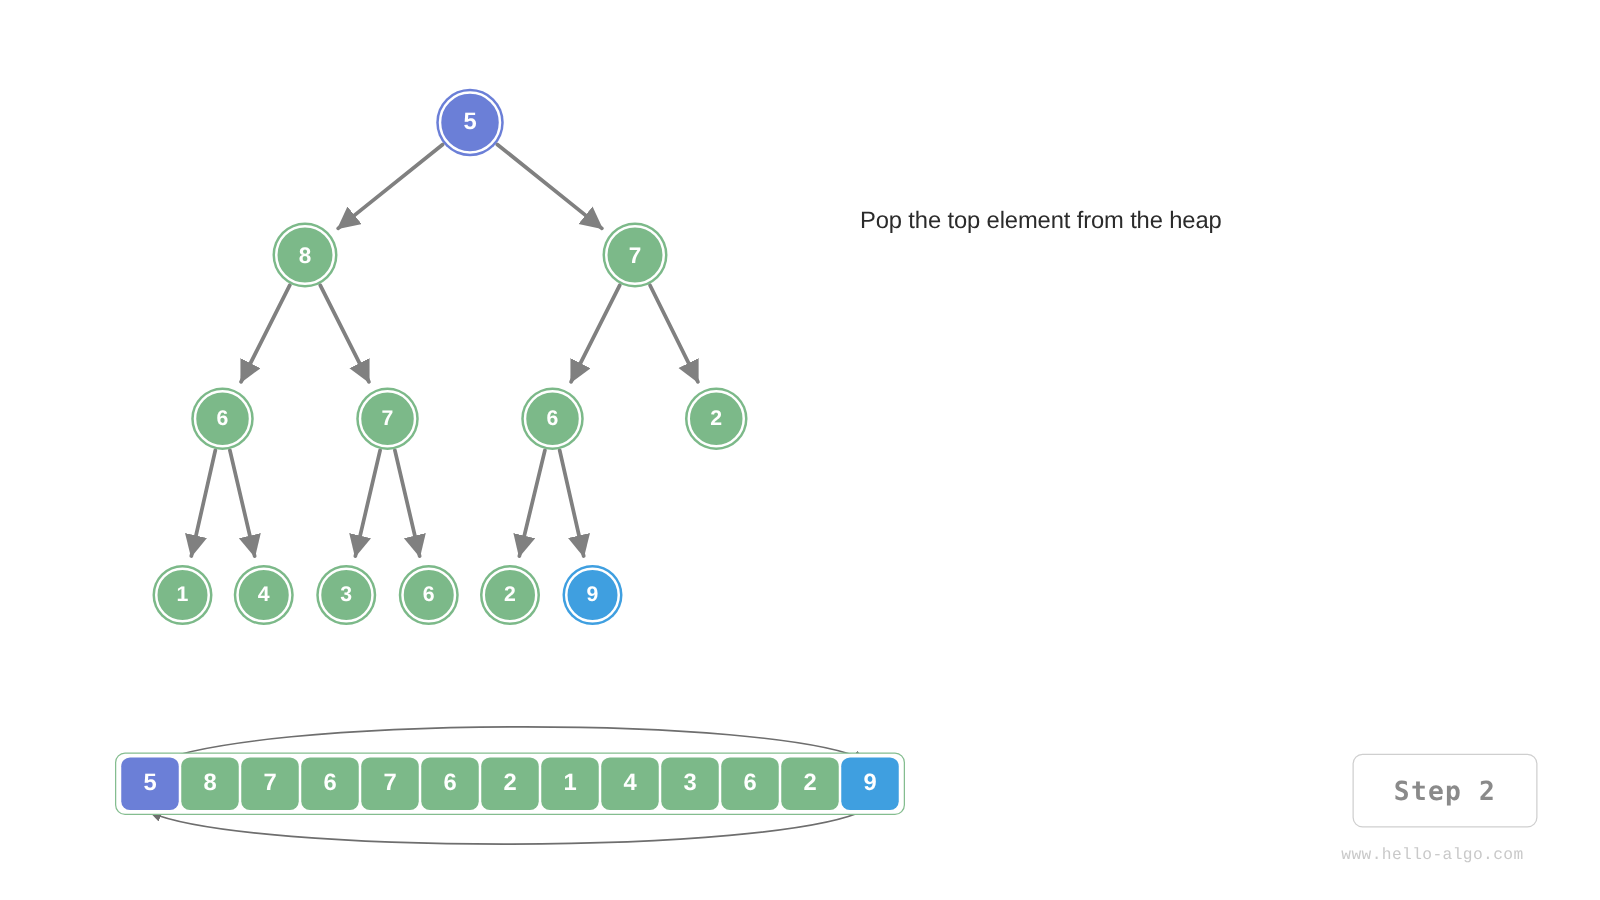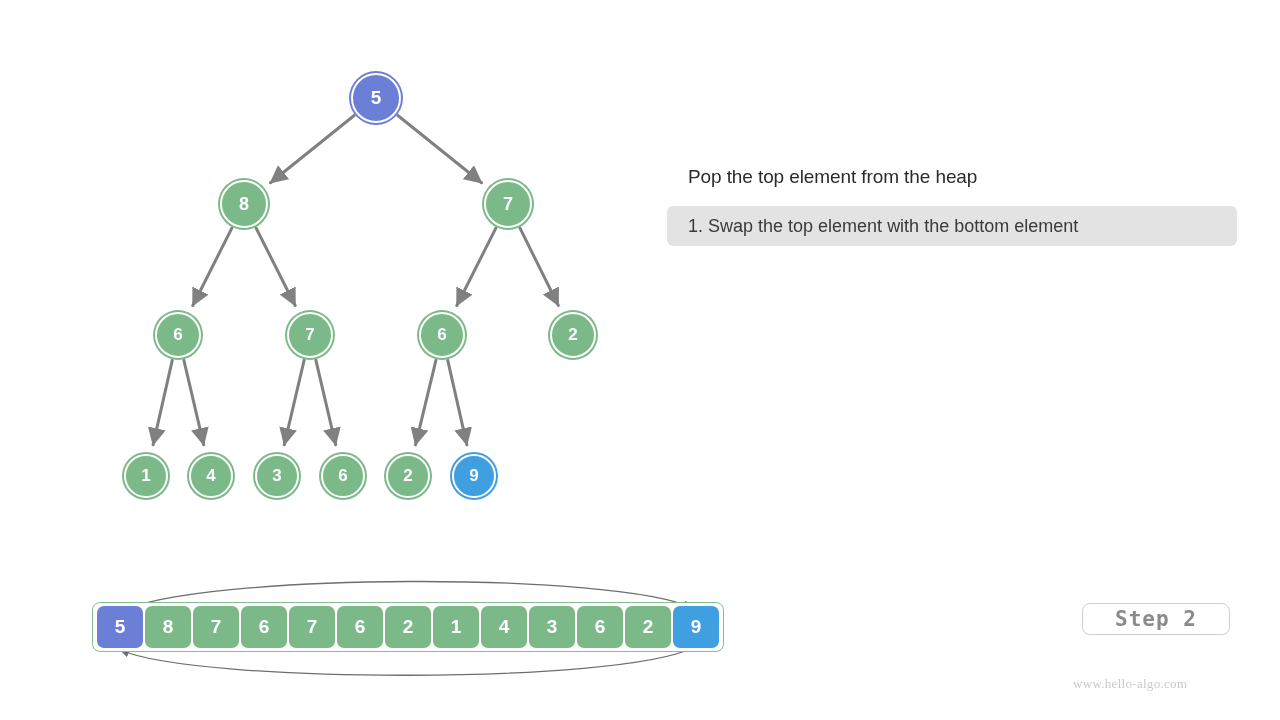--- a/index.html
+++ b/index.html
@@ -120,39 +120,39 @@
     width: 660px;
     height: 115px;
     pointer-events: none;
   }
   
   #step-badge {
     position: absolute;
     left: 1082px;
     top: 603px;
     width: 148px;
-    height: 32px;
+    height: 59px;
     border: 1px solid #cfcfcf;
     border-radius: 8px;
     box-sizing: border-box;
     display: flex;
     align-items: center;
     justify-content: center;
     font-family: "DejaVu Sans Mono", monospace;
     font-size: 21px;
     font-weight: bold;
     color: #8a8a8a;
     letter-spacing: 1px;
     background: #ffffff;
   }
   #watermark {
     position: absolute;
     left: 1073px;
     top: 676px;
-    font-family: Liberation Serif, serif;
+    font-family: Liberation Mono, monospace;
     font-size: 13px;
     color: #c9c9c9;
     letter-spacing: 0.3px;
     white-space: nowrap;
   }
 </style>
 </head>
 <body>
 
 <div id="stage">
@@ -218,23 +218,20 @@
       </div>
       <div class="tree-node green" style="left: 386px; top: 454px; width: 44px; height: 44px; font-size: 17px;">
         <span>2</span>
       </div>
       <div class="tree-node blue" style="left: 452px; top: 454px; width: 44px; height: 44px; font-size: 17px;">
         <span>9</span>
       </div>
     </div>
 
   <div id="panel-title">Pop the top element from the heap</div>
-  <div id="panel-step-box">
-    <span id="panel-step-text">1. Swap the top element with the bottom element</span>
-  </div>
 
   <svg id="swap-svg" viewBox="0 0 660 115">
     <path d="M 40 42 C 120 2, 540 2, 612 38" stroke="#6e6e6e" stroke-width="1.3" fill="none" marker-end="url(#ah-thin2)"></path>
     <path d="M 612 78 C 540 114, 120 114, 40 80" stroke="#6e6e6e" stroke-width="1.3" fill="none" marker-end="url(#ah-thin2)"></path>
     <defs>
       <marker id="ah-thin2" markerWidth="9" markerHeight="9" refX="7" refY="3" orient="auto" markerUnits="strokeWidth">
         <path d="M0,0 L7,3 L0,6 z" fill="#6e6e6e"></path>
       </marker>
     </defs>
   </svg>

